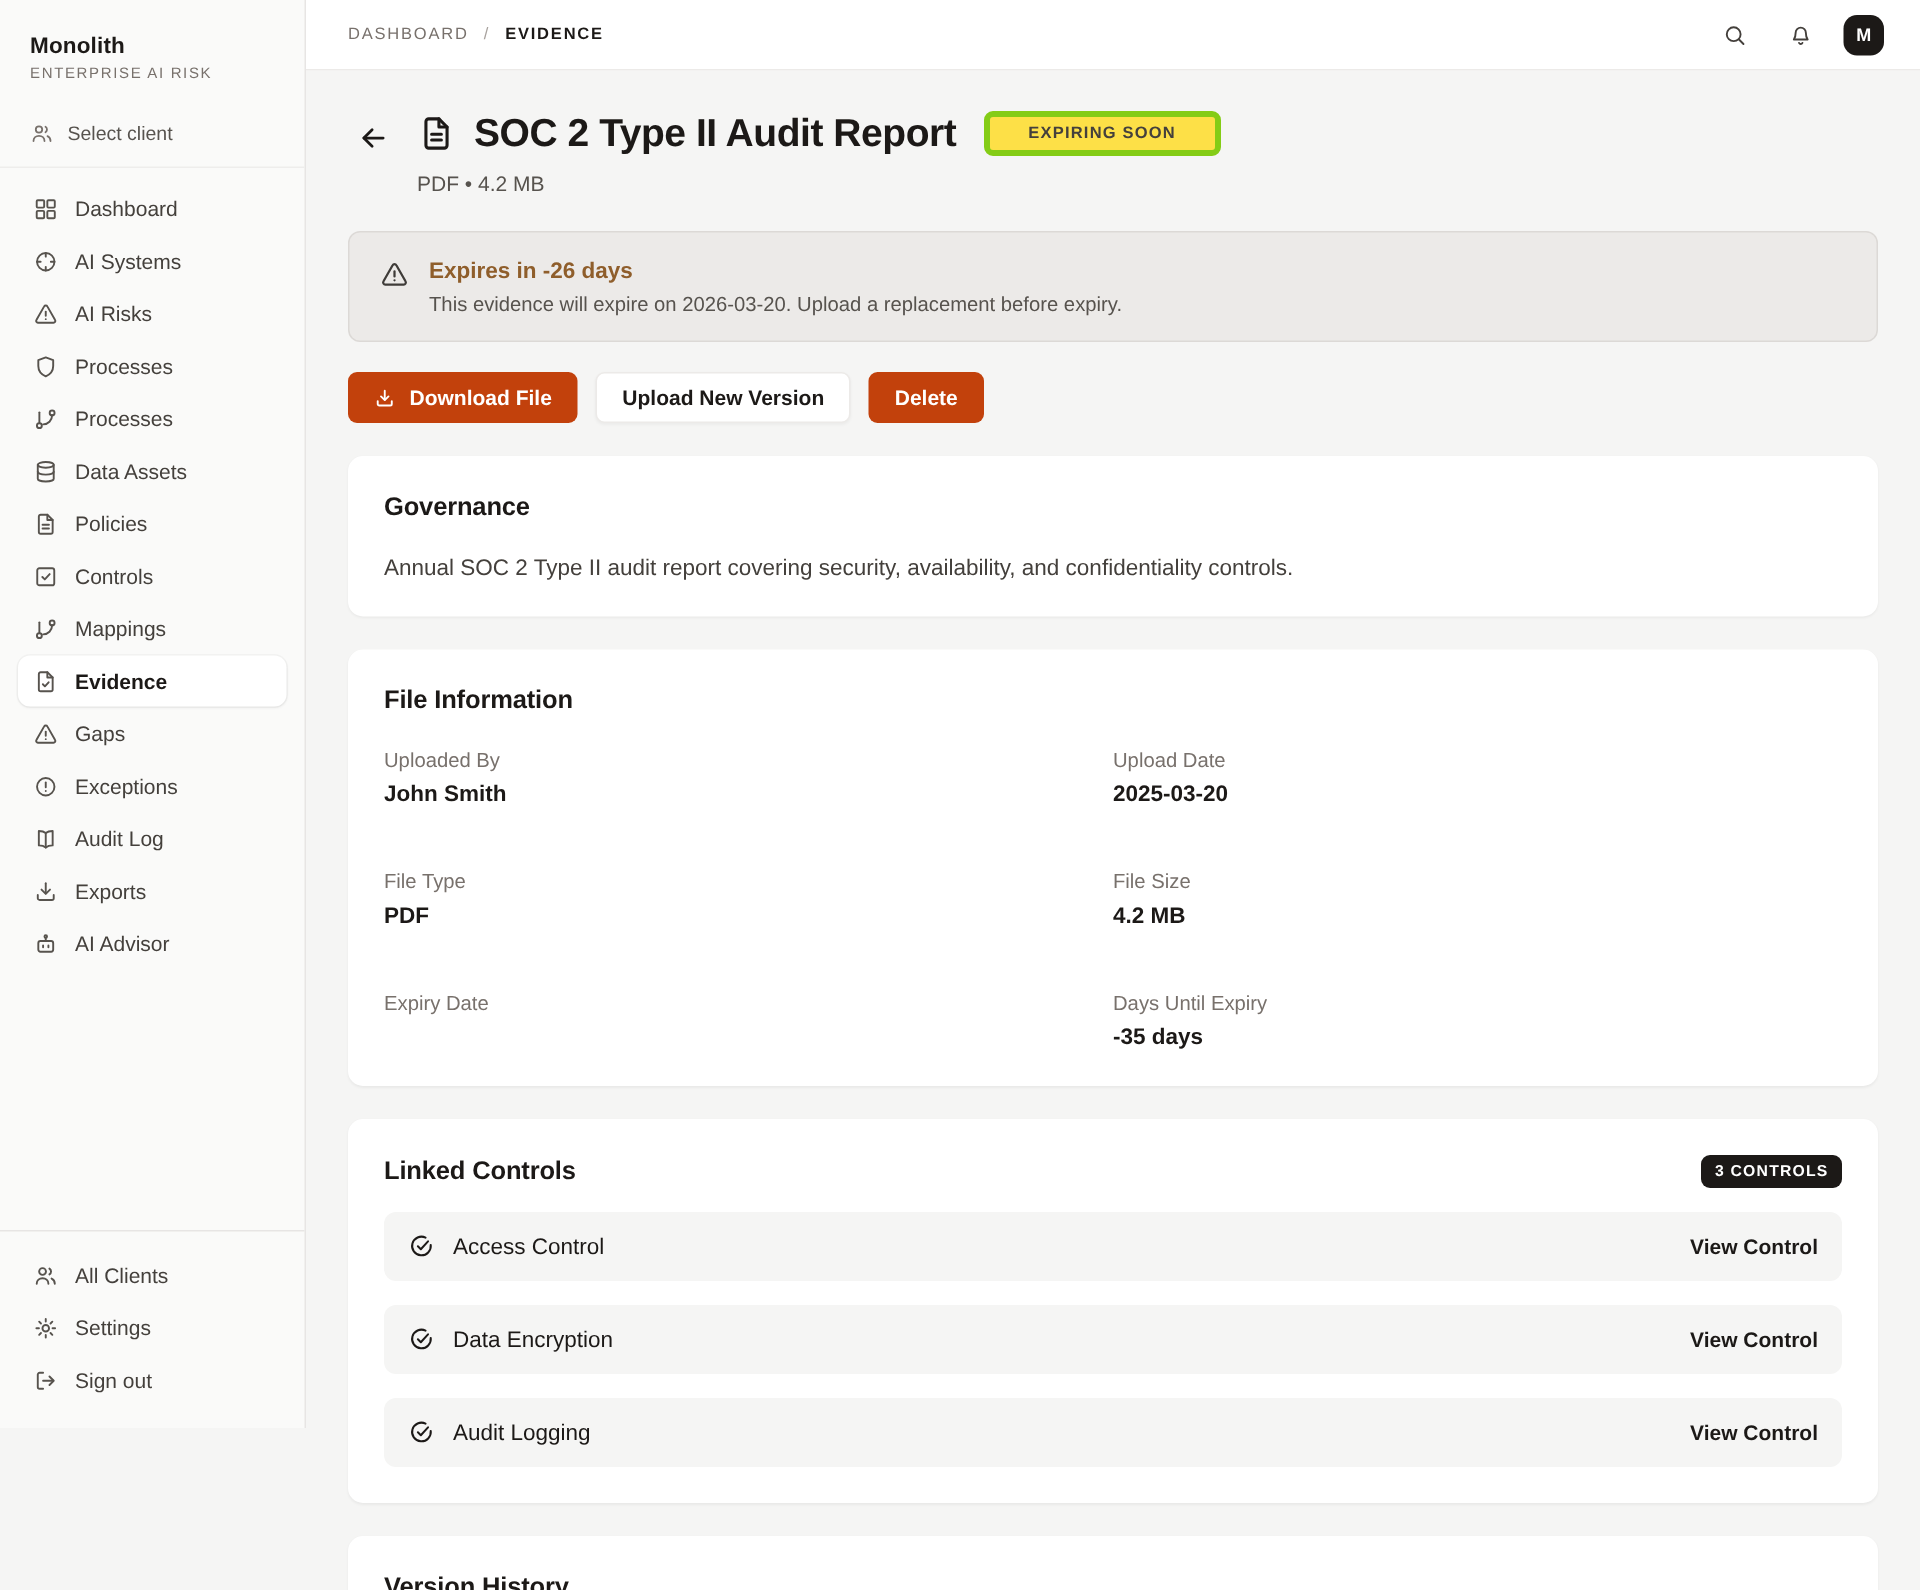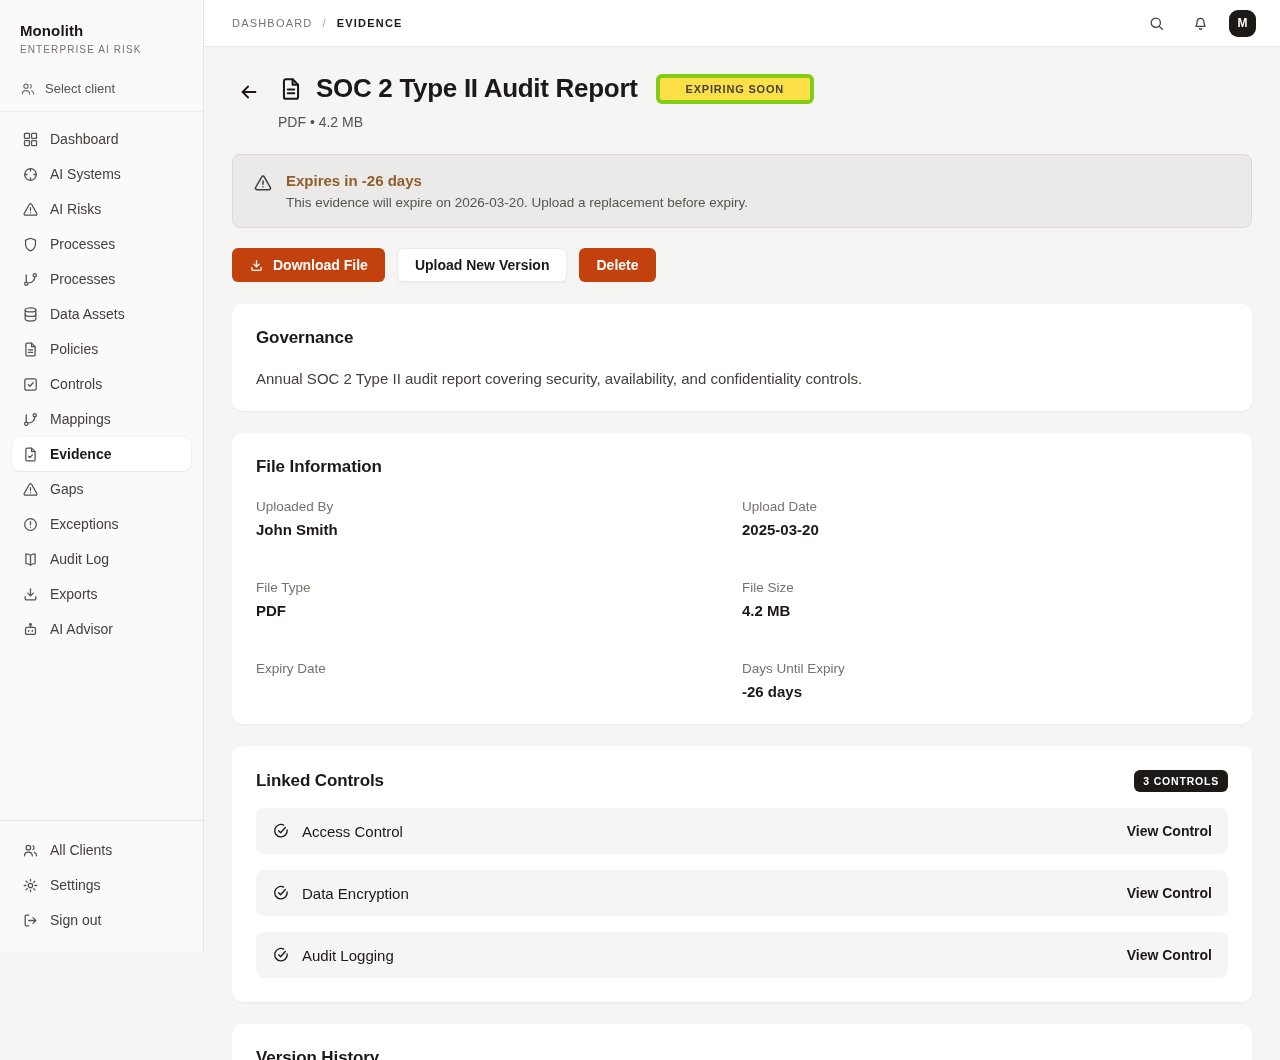--- a/index.html
+++ b/index.html
@@ -427,21 +427,21 @@
           </div>
           <div>
             <div class="field-label">File Size</div>
             <div class="field-value">4.2 MB</div>
           </div>
           <div>
             <div class="field-label">Expiry Date</div>
           </div>
           <div>
             <div class="field-label">Days Until Expiry</div>
-            <div class="field-value">-26 days</div>
+            <div class="field-value">-35 days</div>
           </div>
         </div>
       </section>
 
       <section class="card">
         <div class="lc-header">
           <h2>Linked Controls</h2>
           <span class="count-badge">3 CONTROLS</span>
         </div>
         <div class="control-row">

